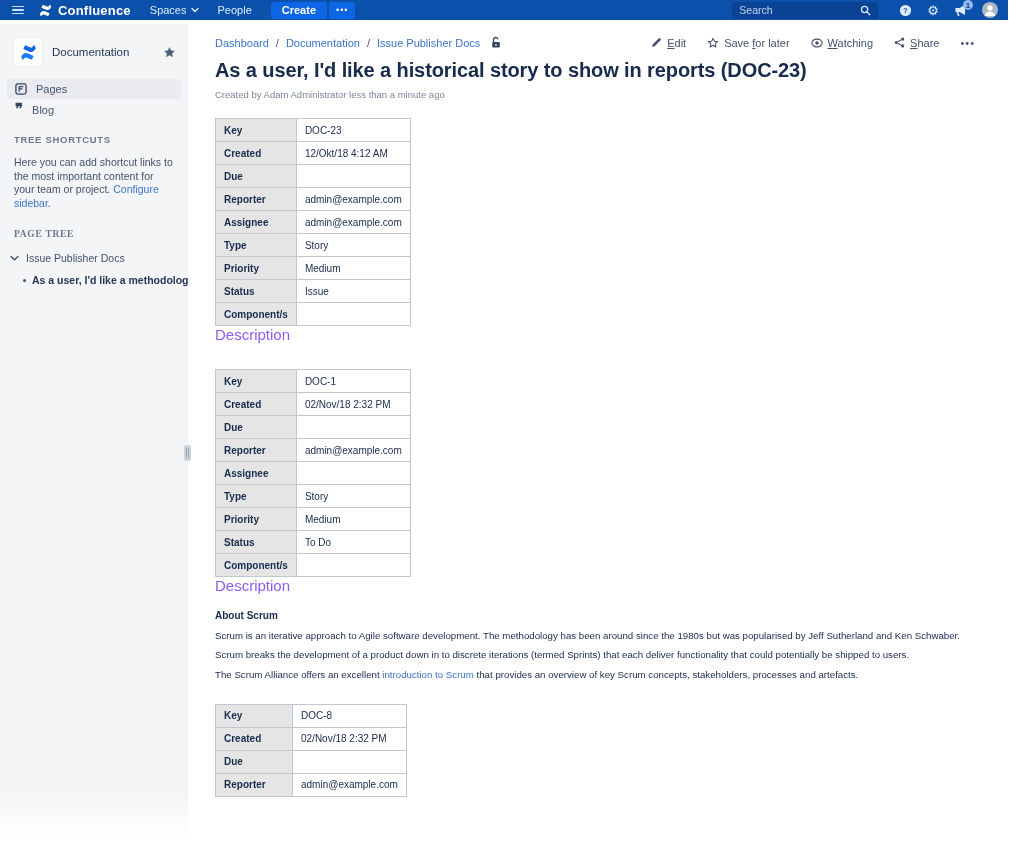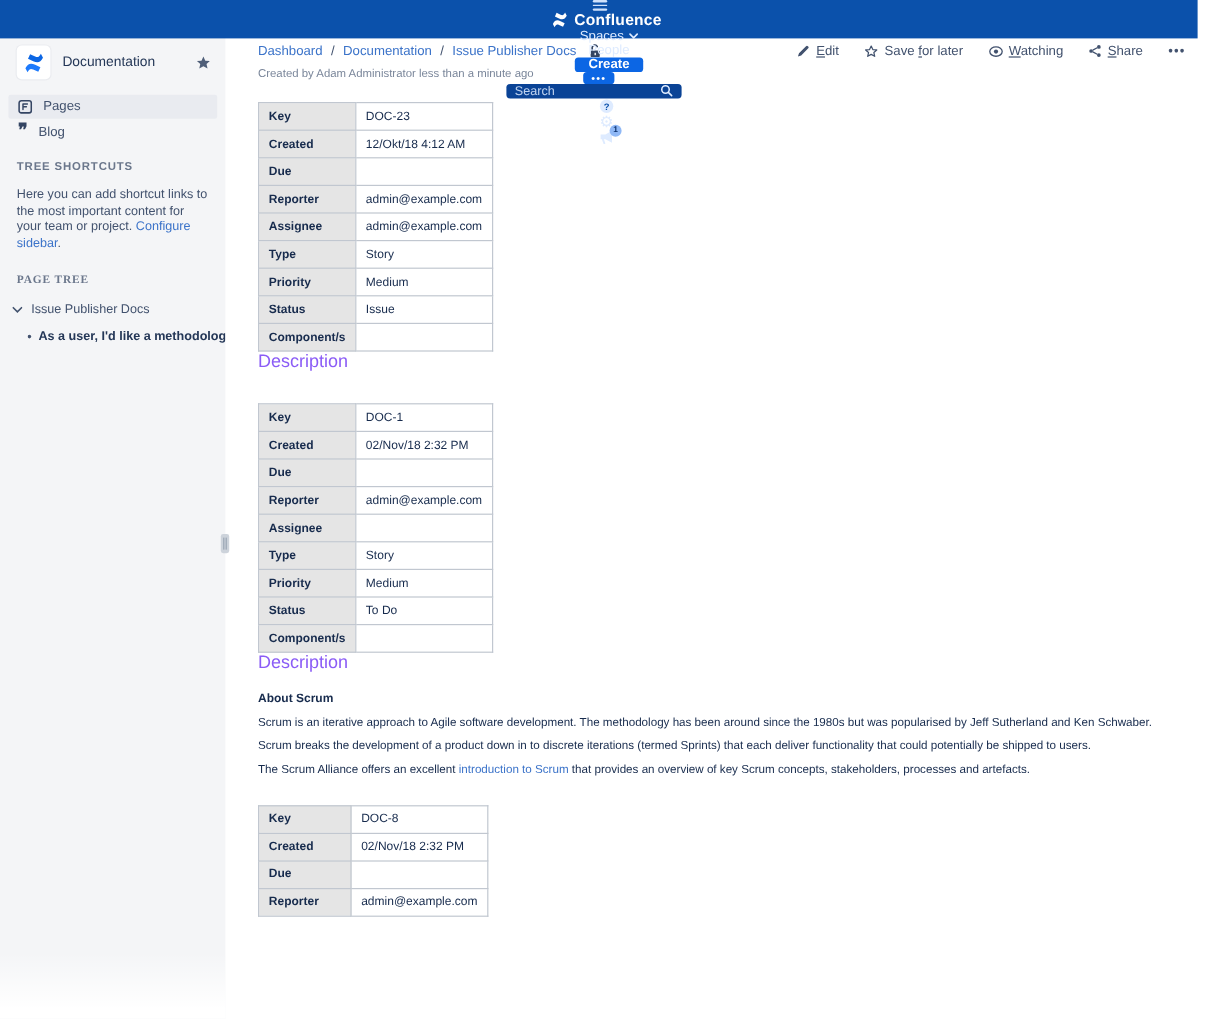--- a/index.html
+++ b/index.html
@@ -4,23 +4,23 @@
 <style>
   * { box-sizing: border-box; margin: 0; padding: 0; }
   html,body { width:1012px; height:849px; }
   body {
     font-family: "Liberation Sans", sans-serif;
     background:#fff; overflow:hidden; position:relative;
     color:#172B4D;
   }
   
   .topbar {
-    position:absolute; top:0; left:0; right:14px; height:32px;
+    position:absolute; top:0; left:0; right:4px; height:20px;
     background:#0B51AB; display:flex; align-items:center;
-    padding:0 10px 0 8px; z-index:10;flex-direction:column;
+    padding:0 10px 0 8px; z-index:10;
   }
   .hamburger { width:12px; display:flex; flex-direction:column; gap:2px; cursor:pointer; margin-left:4px; }
   .hamburger span { height:1.6px; background:#CFE1FB; border-radius:1px; }
   .logo { display:flex; align-items:center; gap:5px; margin-left:14px; }
   .logo-text { color:#fff; font-size:13px; font-weight:700; letter-spacing:.2px; }
   .topnav-item { font-size:11px; color:#DEEBFF; margin-left:19px; display:flex; align-items:center; gap:4px; cursor:pointer; }
   .create-btn {
     margin-left:19px; background:#0C66E4; border:none; border-radius:3px;
     height:17px; padding:0 11px; font-size:11px; font-weight:700; color:#fff;
     font-family:inherit; cursor:pointer; display:flex; align-items:center;text-align:center;
@@ -90,21 +90,21 @@
   .grip {
     position:absolute; top:421px; right:-3px; width:7px; height:16px;
     background:#CDD3DB; border-radius:2px; cursor:col-resize; z-index:11;
     display:flex; align-items:center; justify-content:center; gap:1px;
   }
   .grip i { display:block; width:1px; height:10px; background:#9AA5B3; }
 
   
   .main {
     position:absolute; top:24px; left:188px; right:0; bottom:0;
-    background:#fff; padding:12px 24px 0 27px; overflow:hidden;
+    background:#fff; padding:12px 37px 0 27px; overflow:hidden;
   }
   .crumb-row { display:flex; justify-content:space-between; align-items:center; font-size:11px; }
   .crumbs { display:flex; align-items:center; gap:7px; }
   .crumb-link { color:#3B73C9; text-decoration:none; cursor:pointer; }
   .crumb-sep { color:#42526E; }
   .crumb-lock { margin-left:3px; display:flex; }
   .actions { display:flex; align-items:center; gap:21px; color:#42526E; }
   .action { display:flex; align-items:center; gap:5px; cursor:pointer; }
   .action u { text-decoration:underline; }
   .more-dots { letter-spacing:1px; font-size:11px; cursor:pointer; color:#42526E; }
@@ -297,20 +297,21 @@
               <circle cx="9.5" cy="9.7" r="1.7" fill="#42526E"></circle>
               <path d="M4 5.2 L8 3 M4 6.8 L8 9" stroke="#42526E" stroke-width="1.1"></path>
             </svg>
           </span>
         <span><u>S</u><span>hare</span></span>
       </span>
       <span class="more-dots">•••</span>
     </div>
   </div>
 
+  <h1 class="page-title">As a user, I'd like a historical story to show in reports (DOC-23)</h1>
   <div class="byline">Created by Adam Administrator less than a minute ago</div>
 
   <table class="info-table">
     <tbody>
 
         <tr>
           <th>Key</th>
           <td>DOC-23</td>
         </tr>
 

